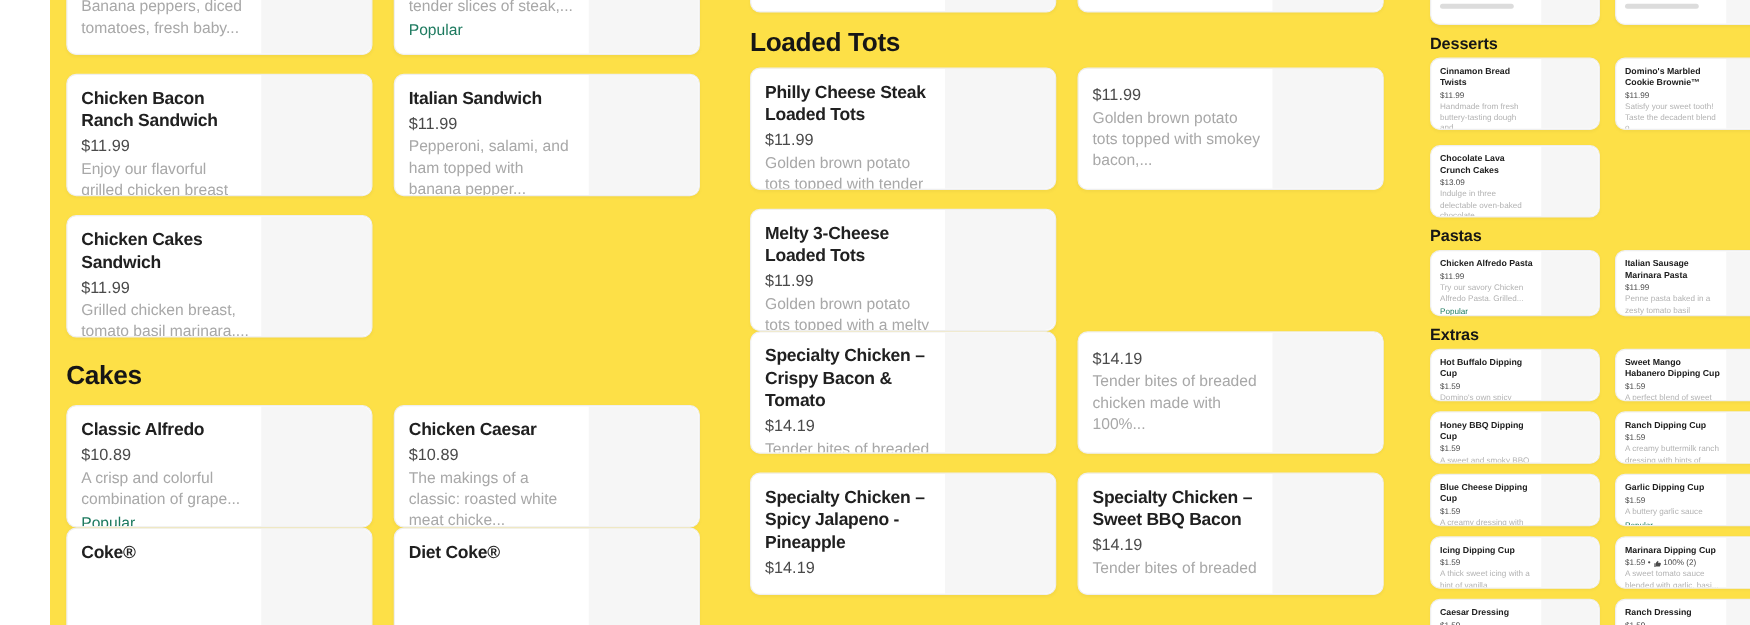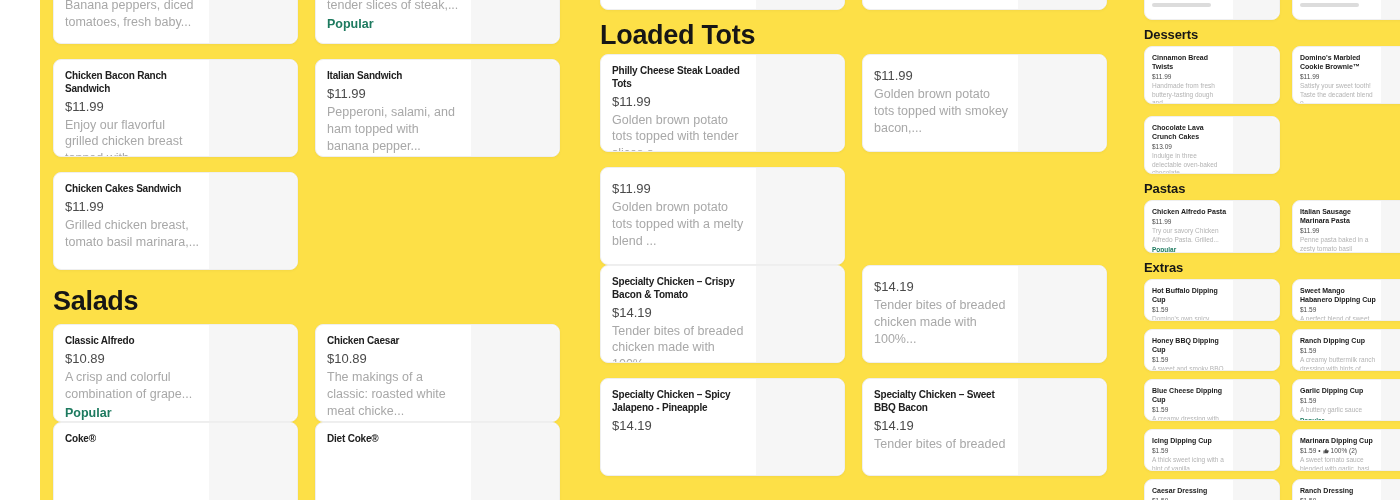--- a/index.html
+++ b/index.html
@@ -3,21 +3,21 @@
 <meta charset="utf-8">
 <style>
   * { margin:0; padding:0; box-sizing:border-box; }
   html,body { background:#fff; font-family:"Liberation Sans", sans-serif; }
   .page { position:relative; width:1400px; height:500px; overflow:hidden; background:#fde047;margin-left:40px; }
   .col { position:absolute; top:0; }
   .col-left { left:13px; width:507px; }
   .col-center { left:560px; width:507px; }
   .col-sidebar { left:1104px; width:284px; }
 
-  .section-title { font-size:27px; font-weight:700; color:#161616; letter-spacing:-0.3px; line-height:26px; }
+  .section-title { font-size:21px; font-weight:700; color:#161616; letter-spacing:-0.3px; line-height:26px; }
   .col-sidebar .section-title { font-size:13px; line-height:16px; letter-spacing:-0.1px; margin:7px 0 3px; }
   .sec-left-0 { margin-top:-54px; }
   .sec-center-0 { margin-top:-88px; }
   .sec-sidebar-0 { margin-top:-38px; }
   .sec-left-1 .section-title { margin:18px 0 10px; }
   .sec-left-2 .section-title { margin:18px 0 4px; }
   .sec-center-1 .section-title { margin:12px 0 6px; }
   .sec-center-2 .section-title { margin:18px 0 8px; }
 
   .cards { display:grid; grid-template-columns:1fr 1fr; column-gap:17px; row-gap:15px; }
@@ -28,24 +28,24 @@
           overflow:hidden; box-shadow:0 1px 3px rgba(0,0,0,0.04); height:98px; }
   .sec-sidebar-0 .card, .sec-sidebar-1 .card { height:58px; }
   .sec-sidebar-2 .card { height:53px; }
   .sec-sidebar-3 .card { height:42px; }
 
   .card-body { flex:1; padding:10px 8px 10px 11px; overflow:hidden; }
   .card-img { width:88px; background:#f6f6f6; flex-shrink:0; border-radius:0 8px 8px 0; }
   .col-sidebar .card-body { padding:6px 5px 6px 7px; }
   .col-sidebar .card-img { width:46px; }
 
-  .item-name { font-size:10px; font-weight:700; color:#202020; line-height:1.28; letter-spacing:-0.2px; }
+  .item-name { font-size:14px; font-weight:700; color:#202020; line-height:1.28; letter-spacing:-0.2px; }
   .price-row { display:flex; align-items:center; gap:4px; font-size:13px; color:#4a4a4a; margin:3px 0 3px; }
   .item-desc { font-size:12.5px; color:#a8a8a8; line-height:1.35; }
-  .item-popular { font-size:12.5px; font-weight:700; color:#1d7a5f; margin-top:3px; }
+  .item-popular { font-size:12.5px; font-weight:400; color:#1d7a5f; margin-top:3px; }
   .thumb { display:inline-flex; color:#4a4a4a; }
   .thumb svg { width:11px; height:11px; }
 
   .col-sidebar .item-name { font-size:7px; line-height:1.3; letter-spacing:0; }
   .col-sidebar .price-row { font-size:6.5px; gap:2px; margin:2px 0 2px; }
   .col-sidebar .item-desc { font-size:6.5px; color:#b3b3b3; line-height:1.3; }
   .col-sidebar .item-popular { font-size:6.5px; margin-top:2px; }
   .col-sidebar .thumb svg { width:6px; height:6px; }
 
   .card.partial .card-body { padding-top:50px; }
@@ -109,21 +109,21 @@
 
       </div>
       <p class="item-desc">Grilled chicken breast, tomato basil marinara,...</p>
 
     </div>
     <div class="card-img"></div>
   </article>
         </div>
       </section>
       <section class="menu-section sec-left-1">
-        <h2 class="section-title">Salads</h2>
+        <h2 class="section-title">Cakes</h2>
         <div class="cards">
           <article class="card">
     <div class="card-body">
       <h3 class="item-name">Classic Alfredo</h3>
       <div class="price-row">
         <span class="item-price">$10.89</span>
 
       </div>
       <p class="item-desc">A crisp and colorful combination of grape...</p>
 
@@ -210,20 +210,21 @@
         <span class="item-price">$11.99</span>
 
       </div>
       <p class="item-desc">Golden brown potato tots topped with smokey bacon,...</p>
 
     </div>
     <div class="card-img"></div>
   </article>
           <article class="card">
     <div class="card-body">
+      <h3 class="item-name">Melty 3-Cheese Loaded Tots</h3>
       <div class="price-row">
         <span class="item-price">$11.99</span>
 
       </div>
       <p class="item-desc">Golden brown potato tots topped with a melty blend ...</p>
 
     </div>
     <div class="card-img"></div>
   </article>
         </div>

